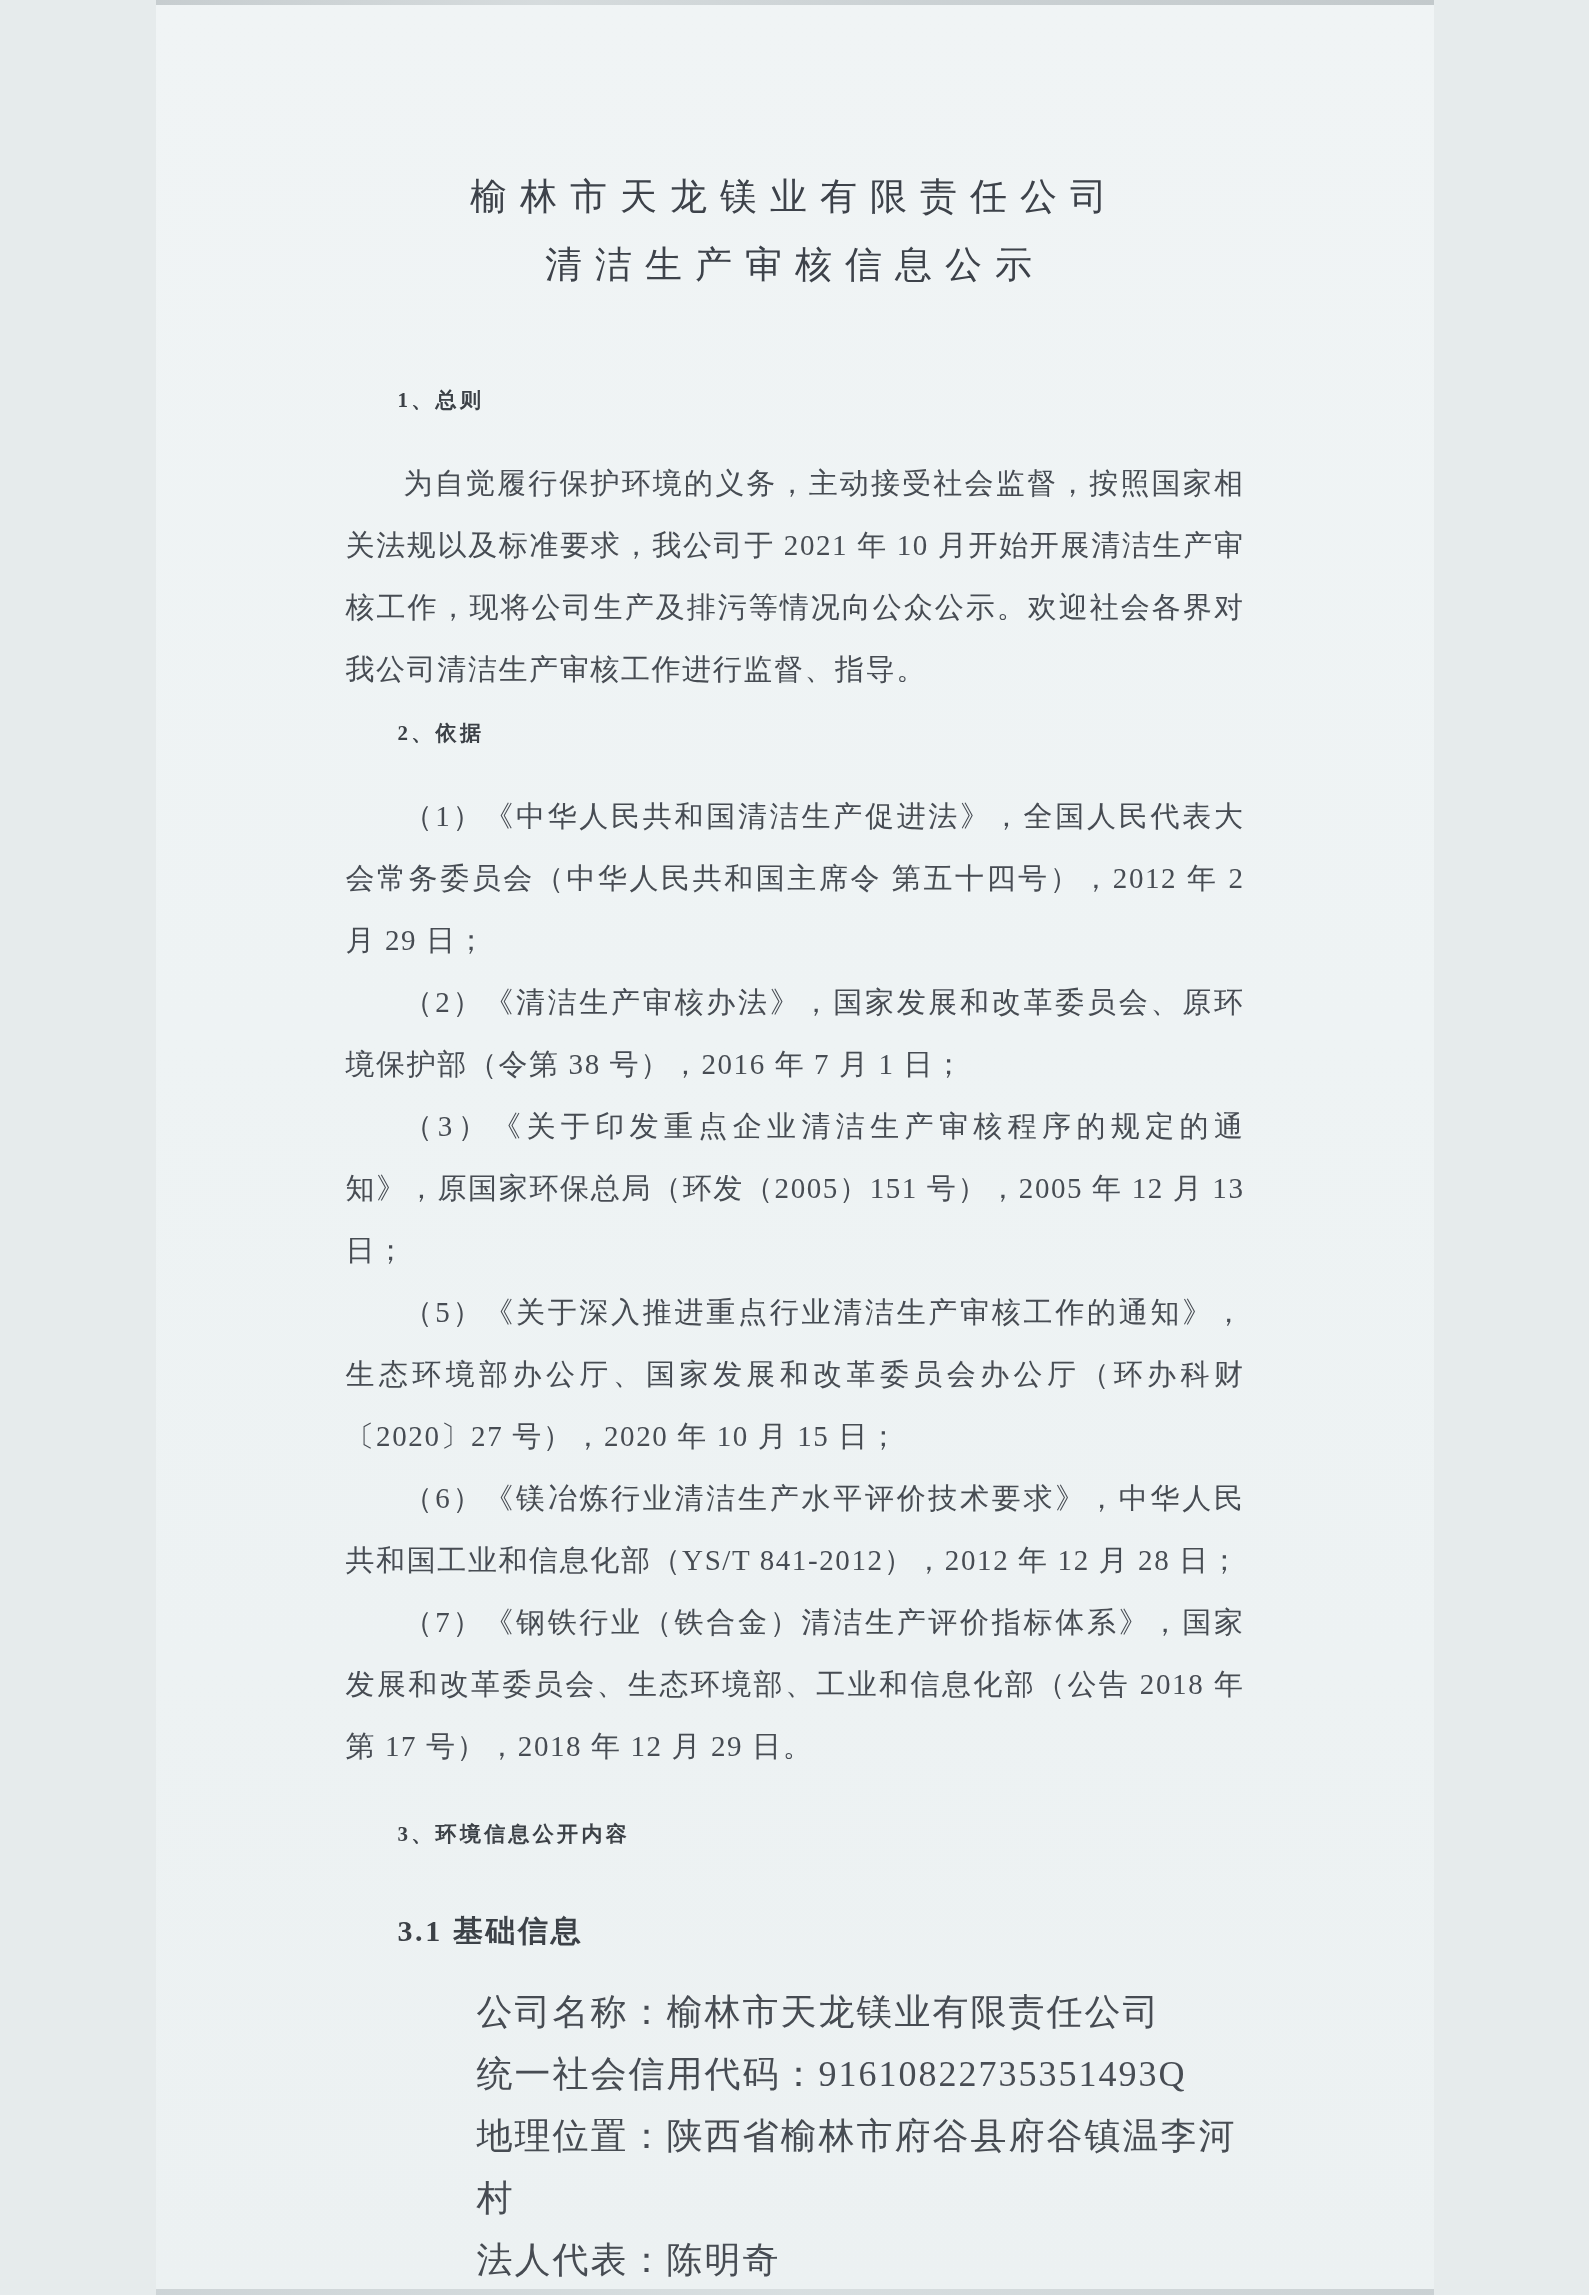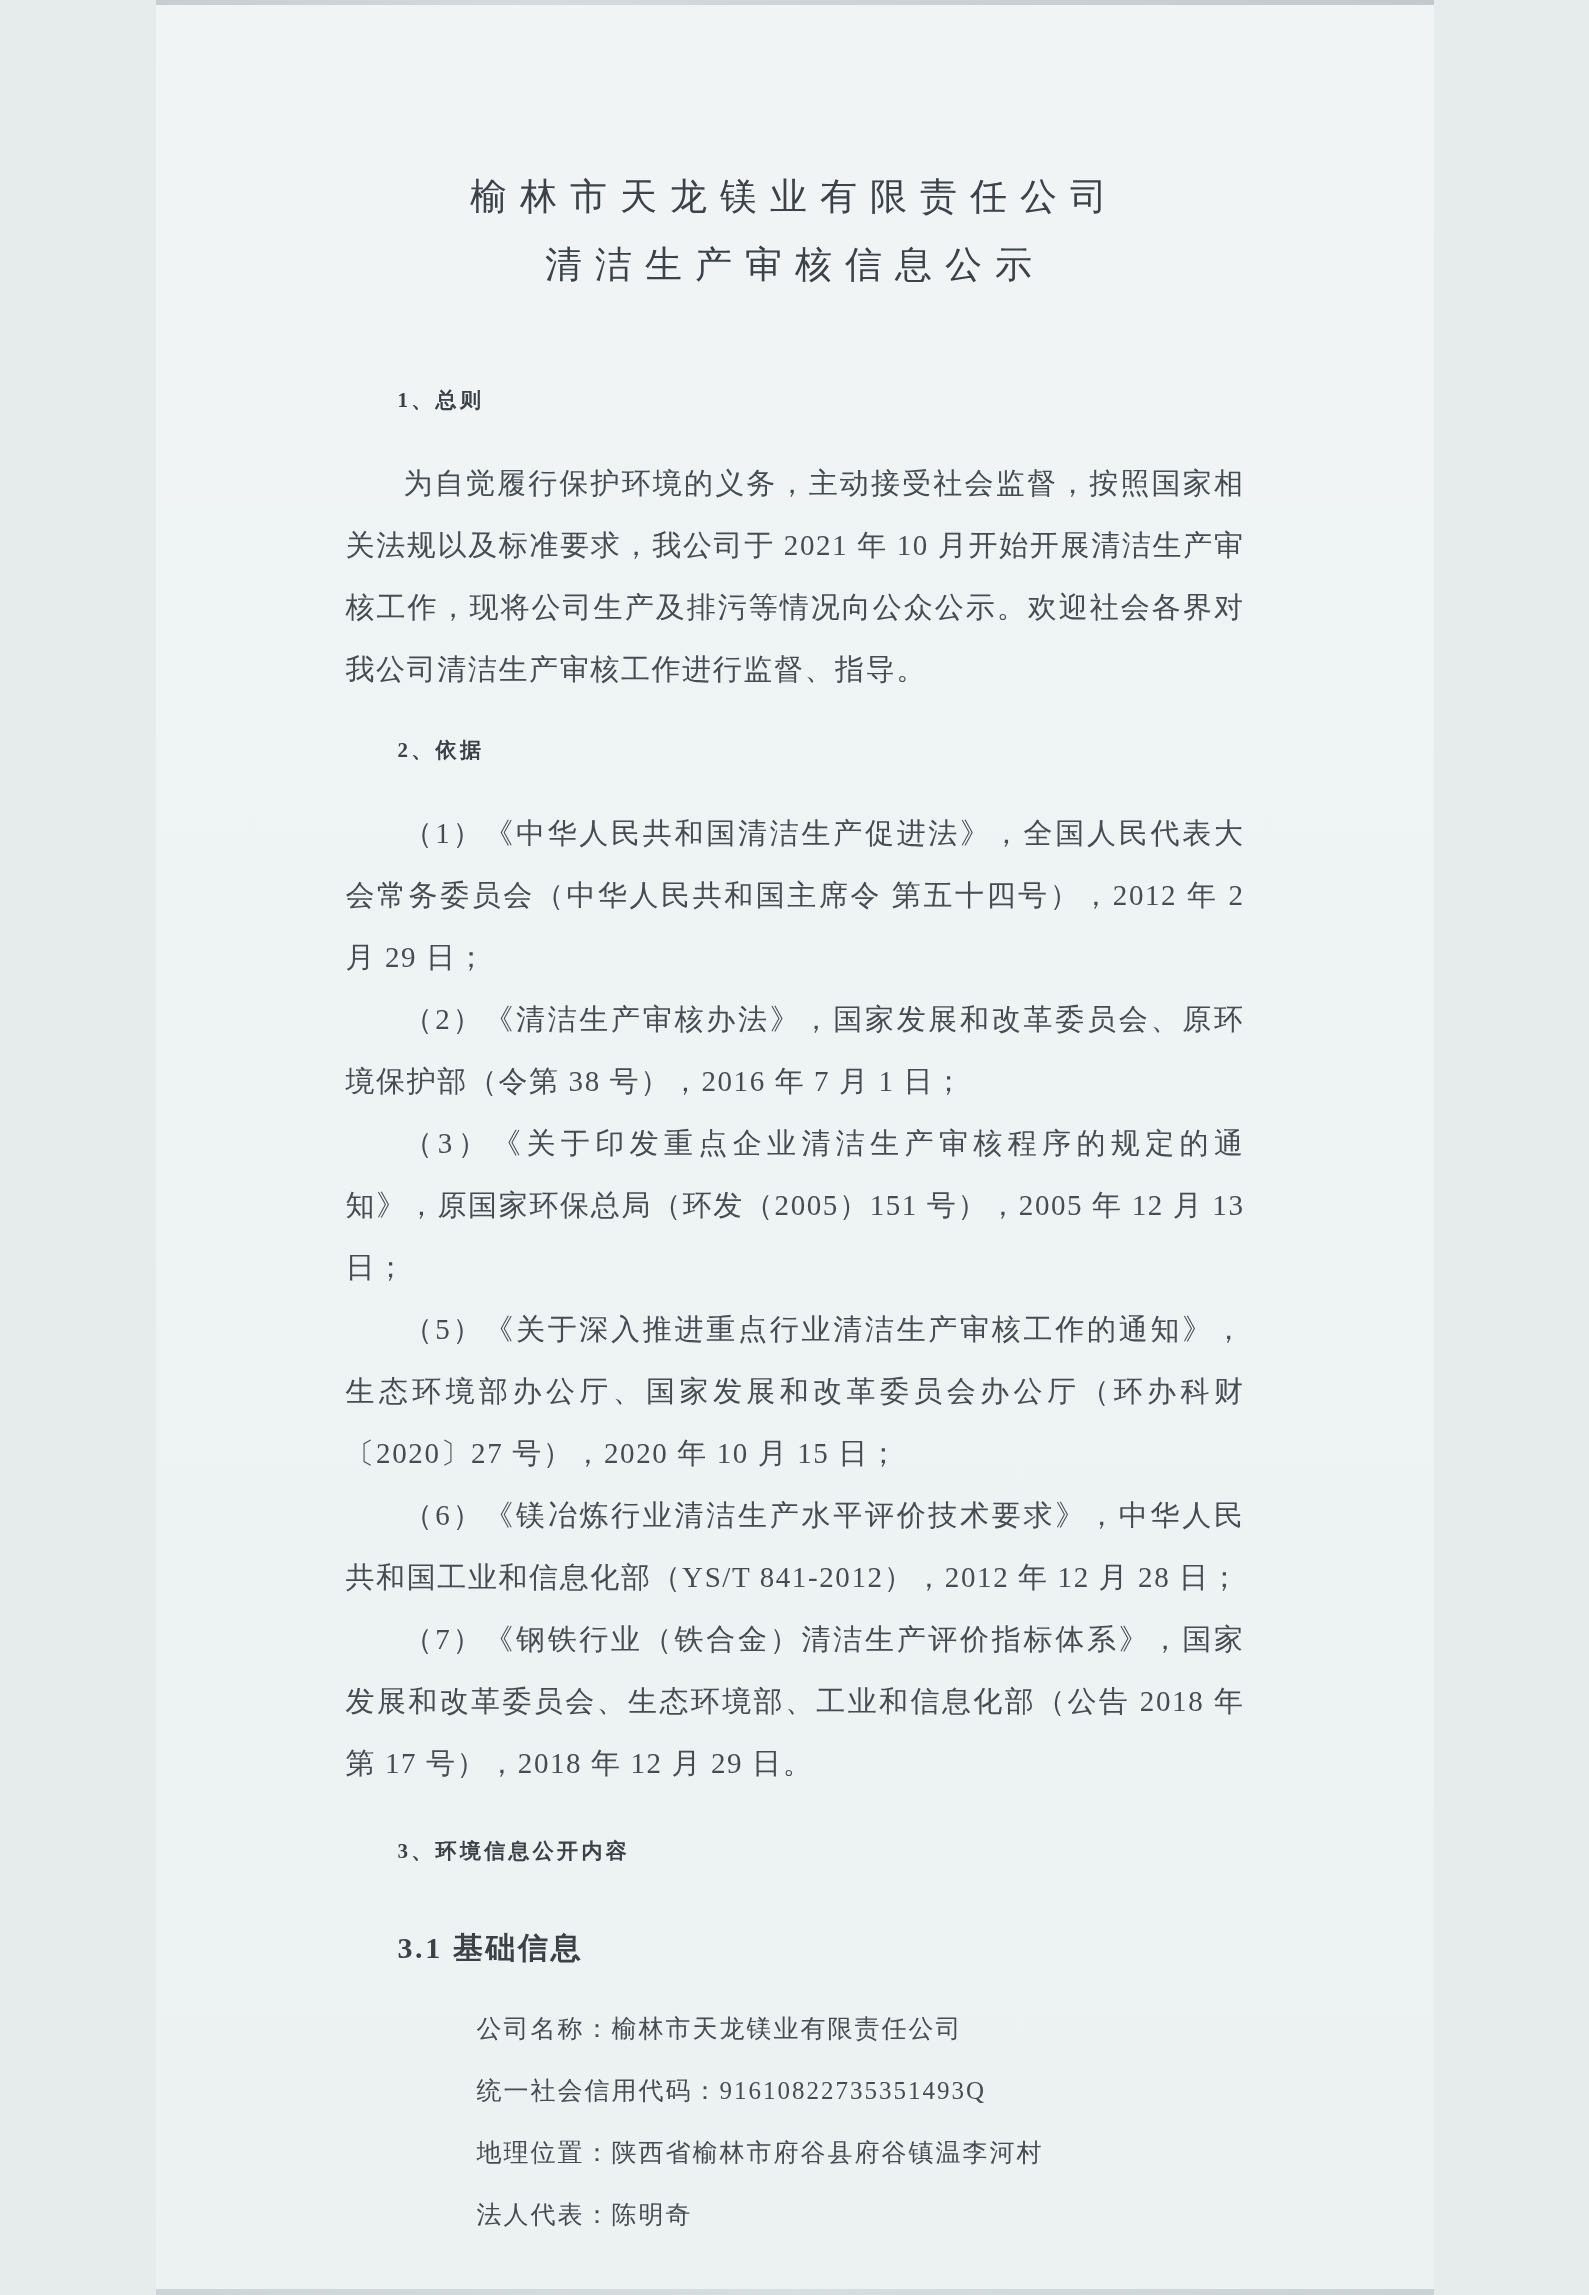--- a/index.html
+++ b/index.html
@@ -50,21 +50,21 @@
   .section-heading {
     margin: 0;
     padding-left: 52px;
     font-size: 21px;
     font-weight: bold;
     line-height: 41px;
     letter-spacing: 3.3px;
     color: #3c4147;
   }
   .heading-general    { margin-top: 90px; }
-  .heading-basis      { margin-top: 30px; }
+  .heading-basis      { margin-top: 13px; }
   .heading-disclosure { margin-top: 37px; }
   .subsection-heading {
     margin: 56px 0 12px 0;
     padding-left: 52px;
     font-size: 30px;
     font-weight: bold;
     line-height: 39px;
     letter-spacing: 2.6px;
     color: #3c4147;
   }
@@ -75,21 +75,21 @@
     letter-spacing: 1.6px;
     text-align: justify;
     text-indent: 58px;
     color: #474c53;
   }
   .body-para.first-after-heading { margin-top: 31px; }
   .basic-info { margin-top: 31px; }
   .info-line {
     margin: 0;
     padding-left: 131px;
-    font-size: 25px;
+    font-size: 36px;
     line-height: 62px;
     letter-spacing: 2px;
     color: #474c53;
   }
 </style>
 </head>
 <body>
 
 <div class="page">
   <div class="scan-edge-top"></div>

